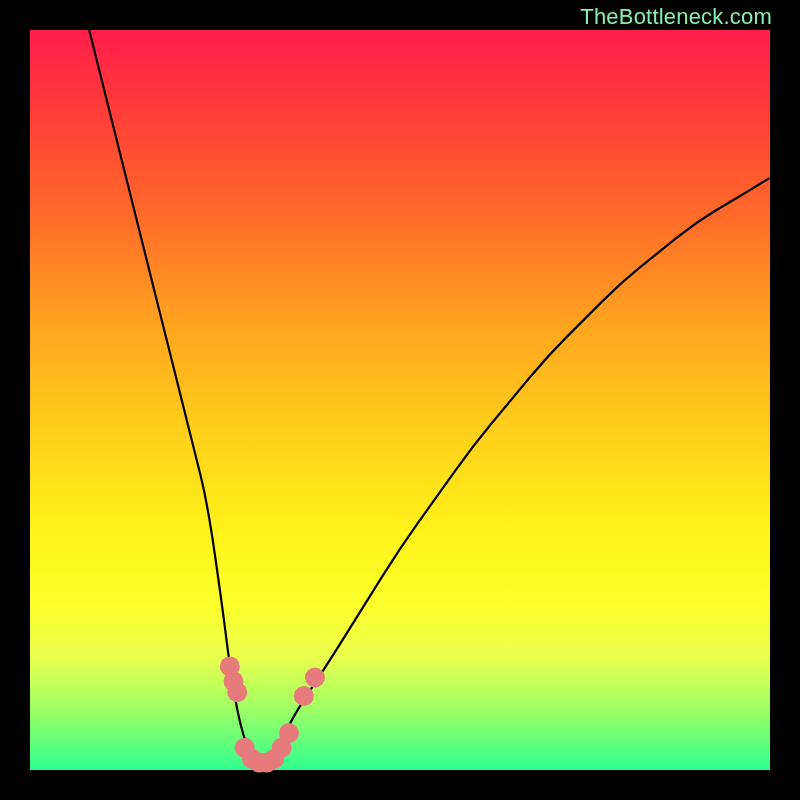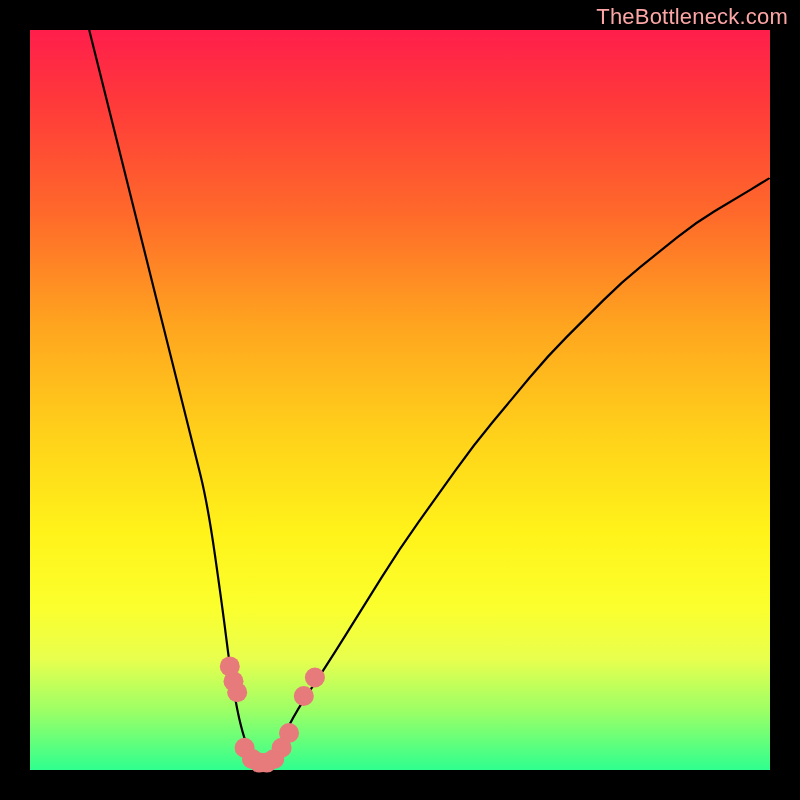--- a/index.html
+++ b/index.html
@@ -35,22 +35,22 @@
       #fff31a 68%,
       #fbff2d 78%,
       #e8ff4e 85%,
       #9cff66 92%,
       #2fff8f 100%
     );
   }
   .watermark {
     position: absolute;
     top: 4px;
-    right: 12px;
-    color: #fca5a5;
+    right: 28px;
+    color: #86efac;
     font-size: 22px;
     font-weight: 500;
     letter-spacing: 0.2px;
     text-align: right;
   }
   svg.curve {
     position: absolute;
     top: 0;
     left: 0;
     width: 740px;

